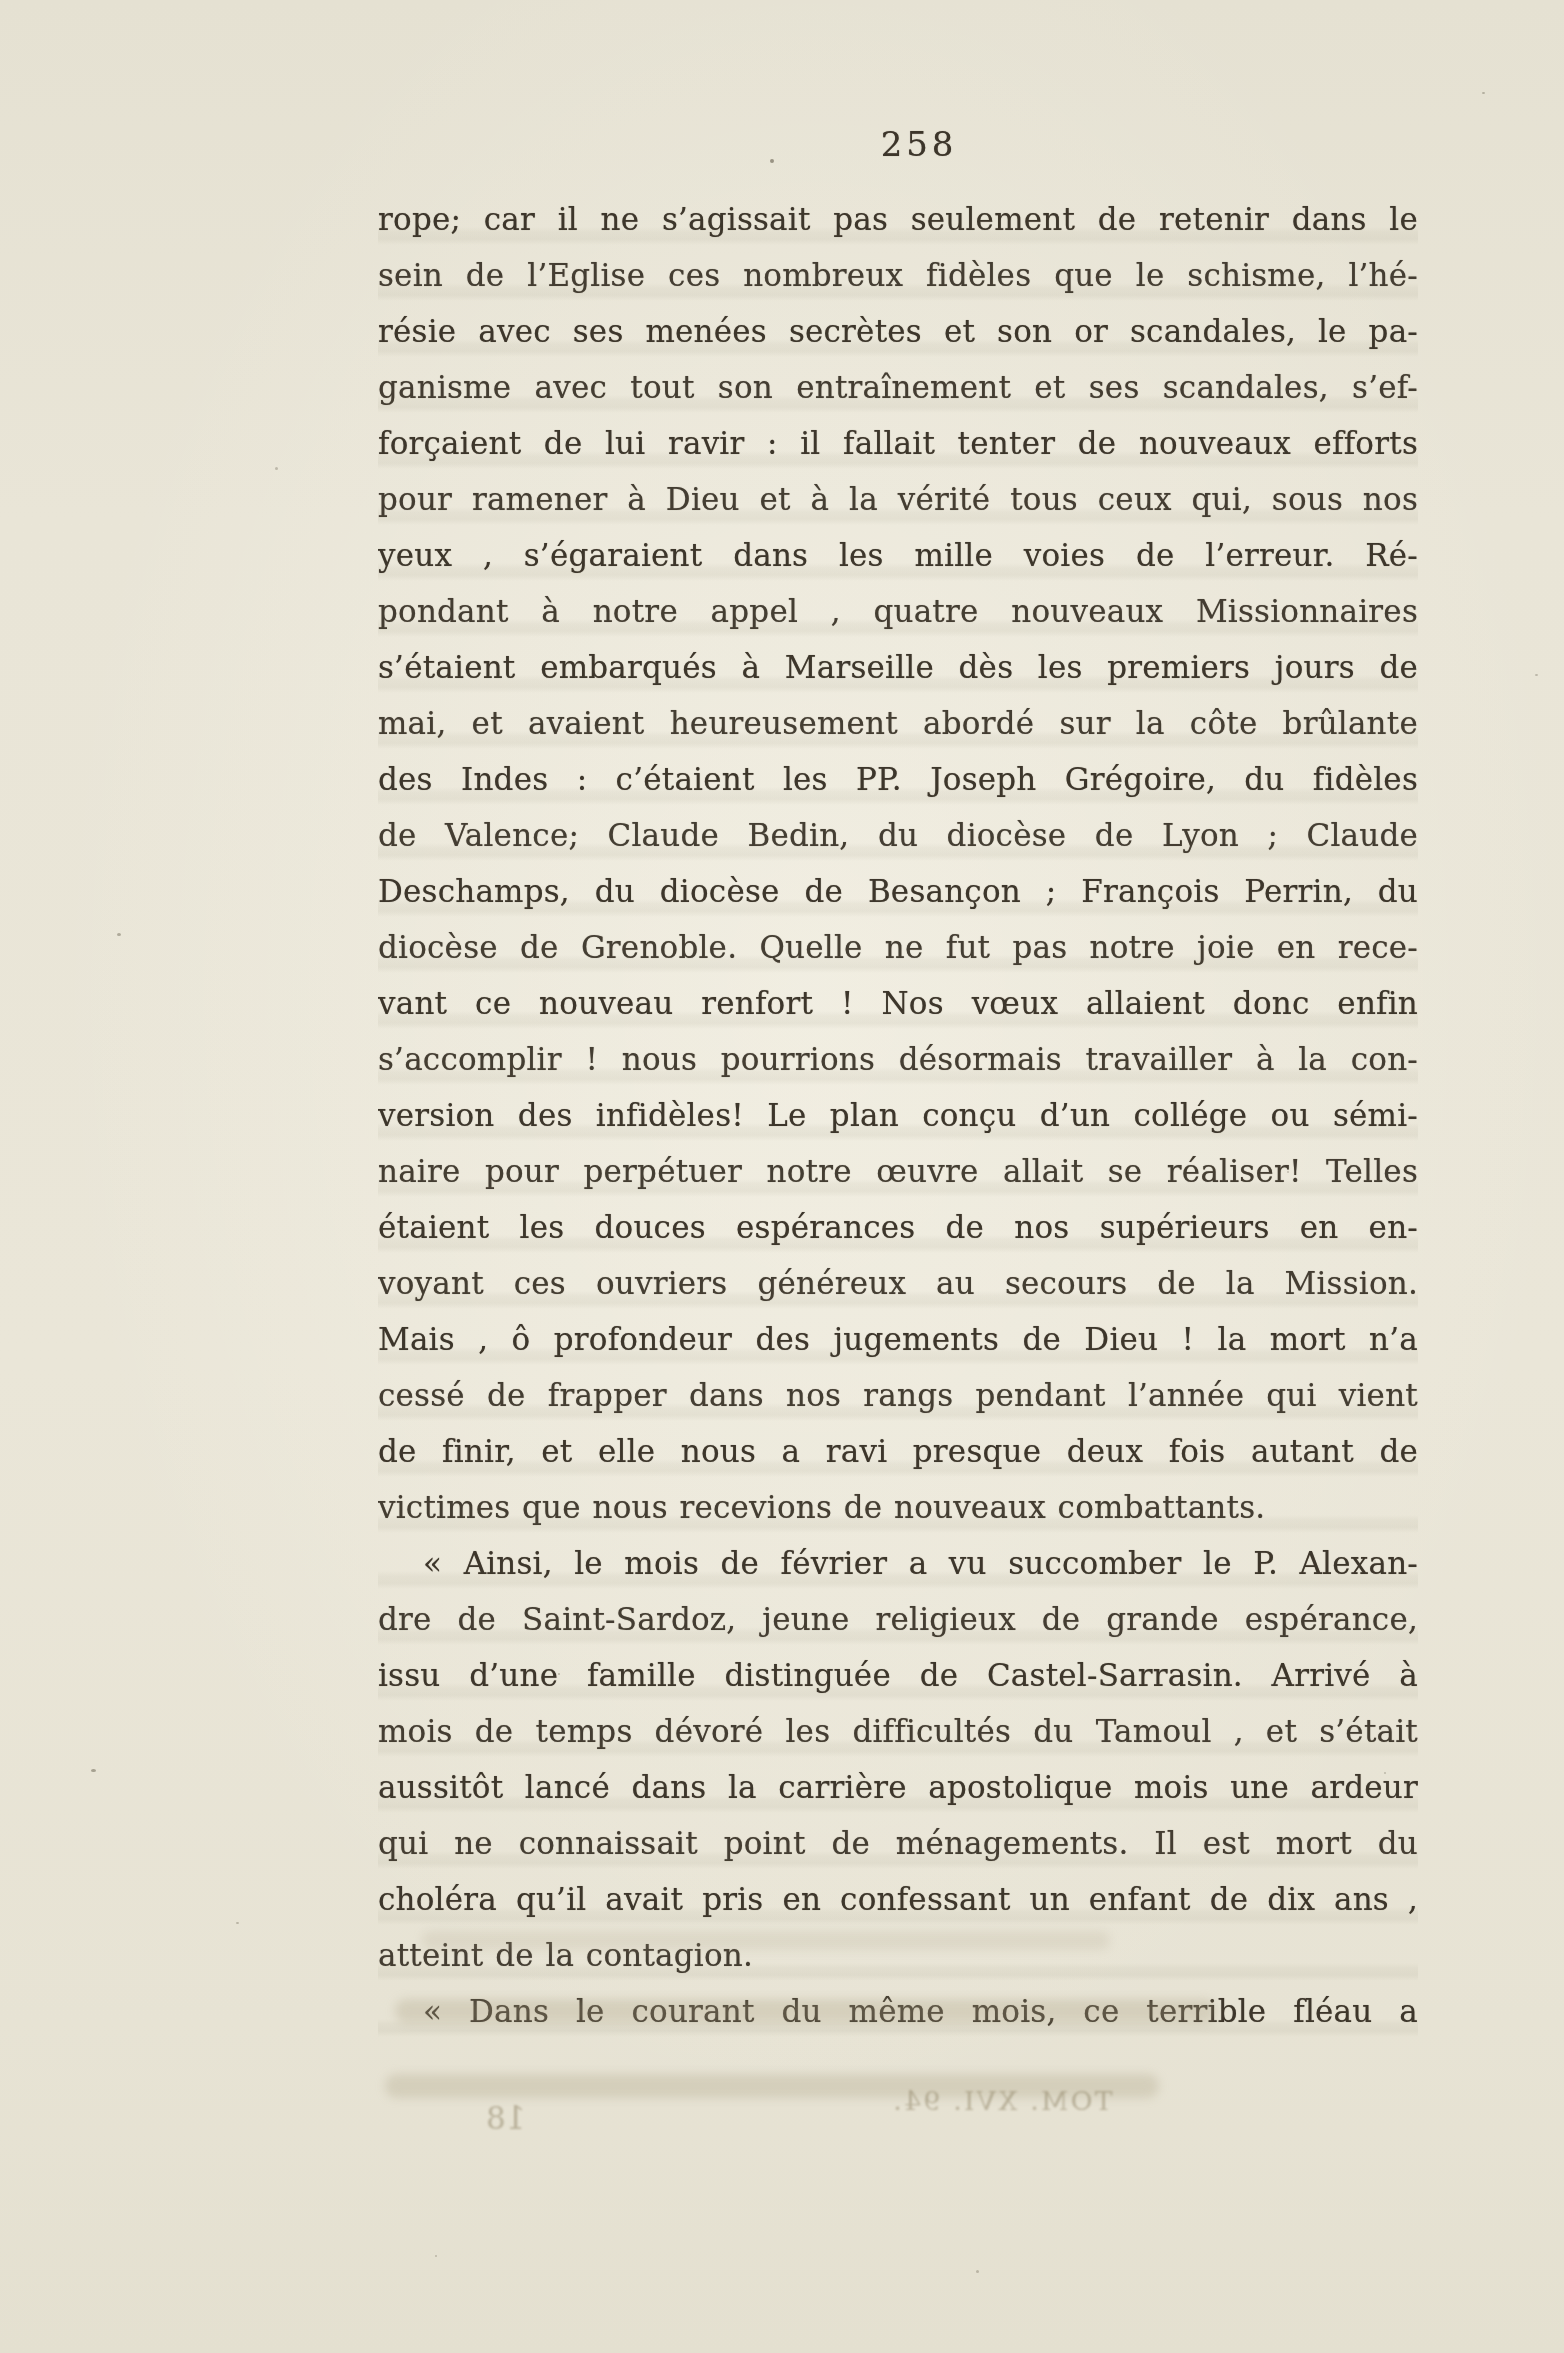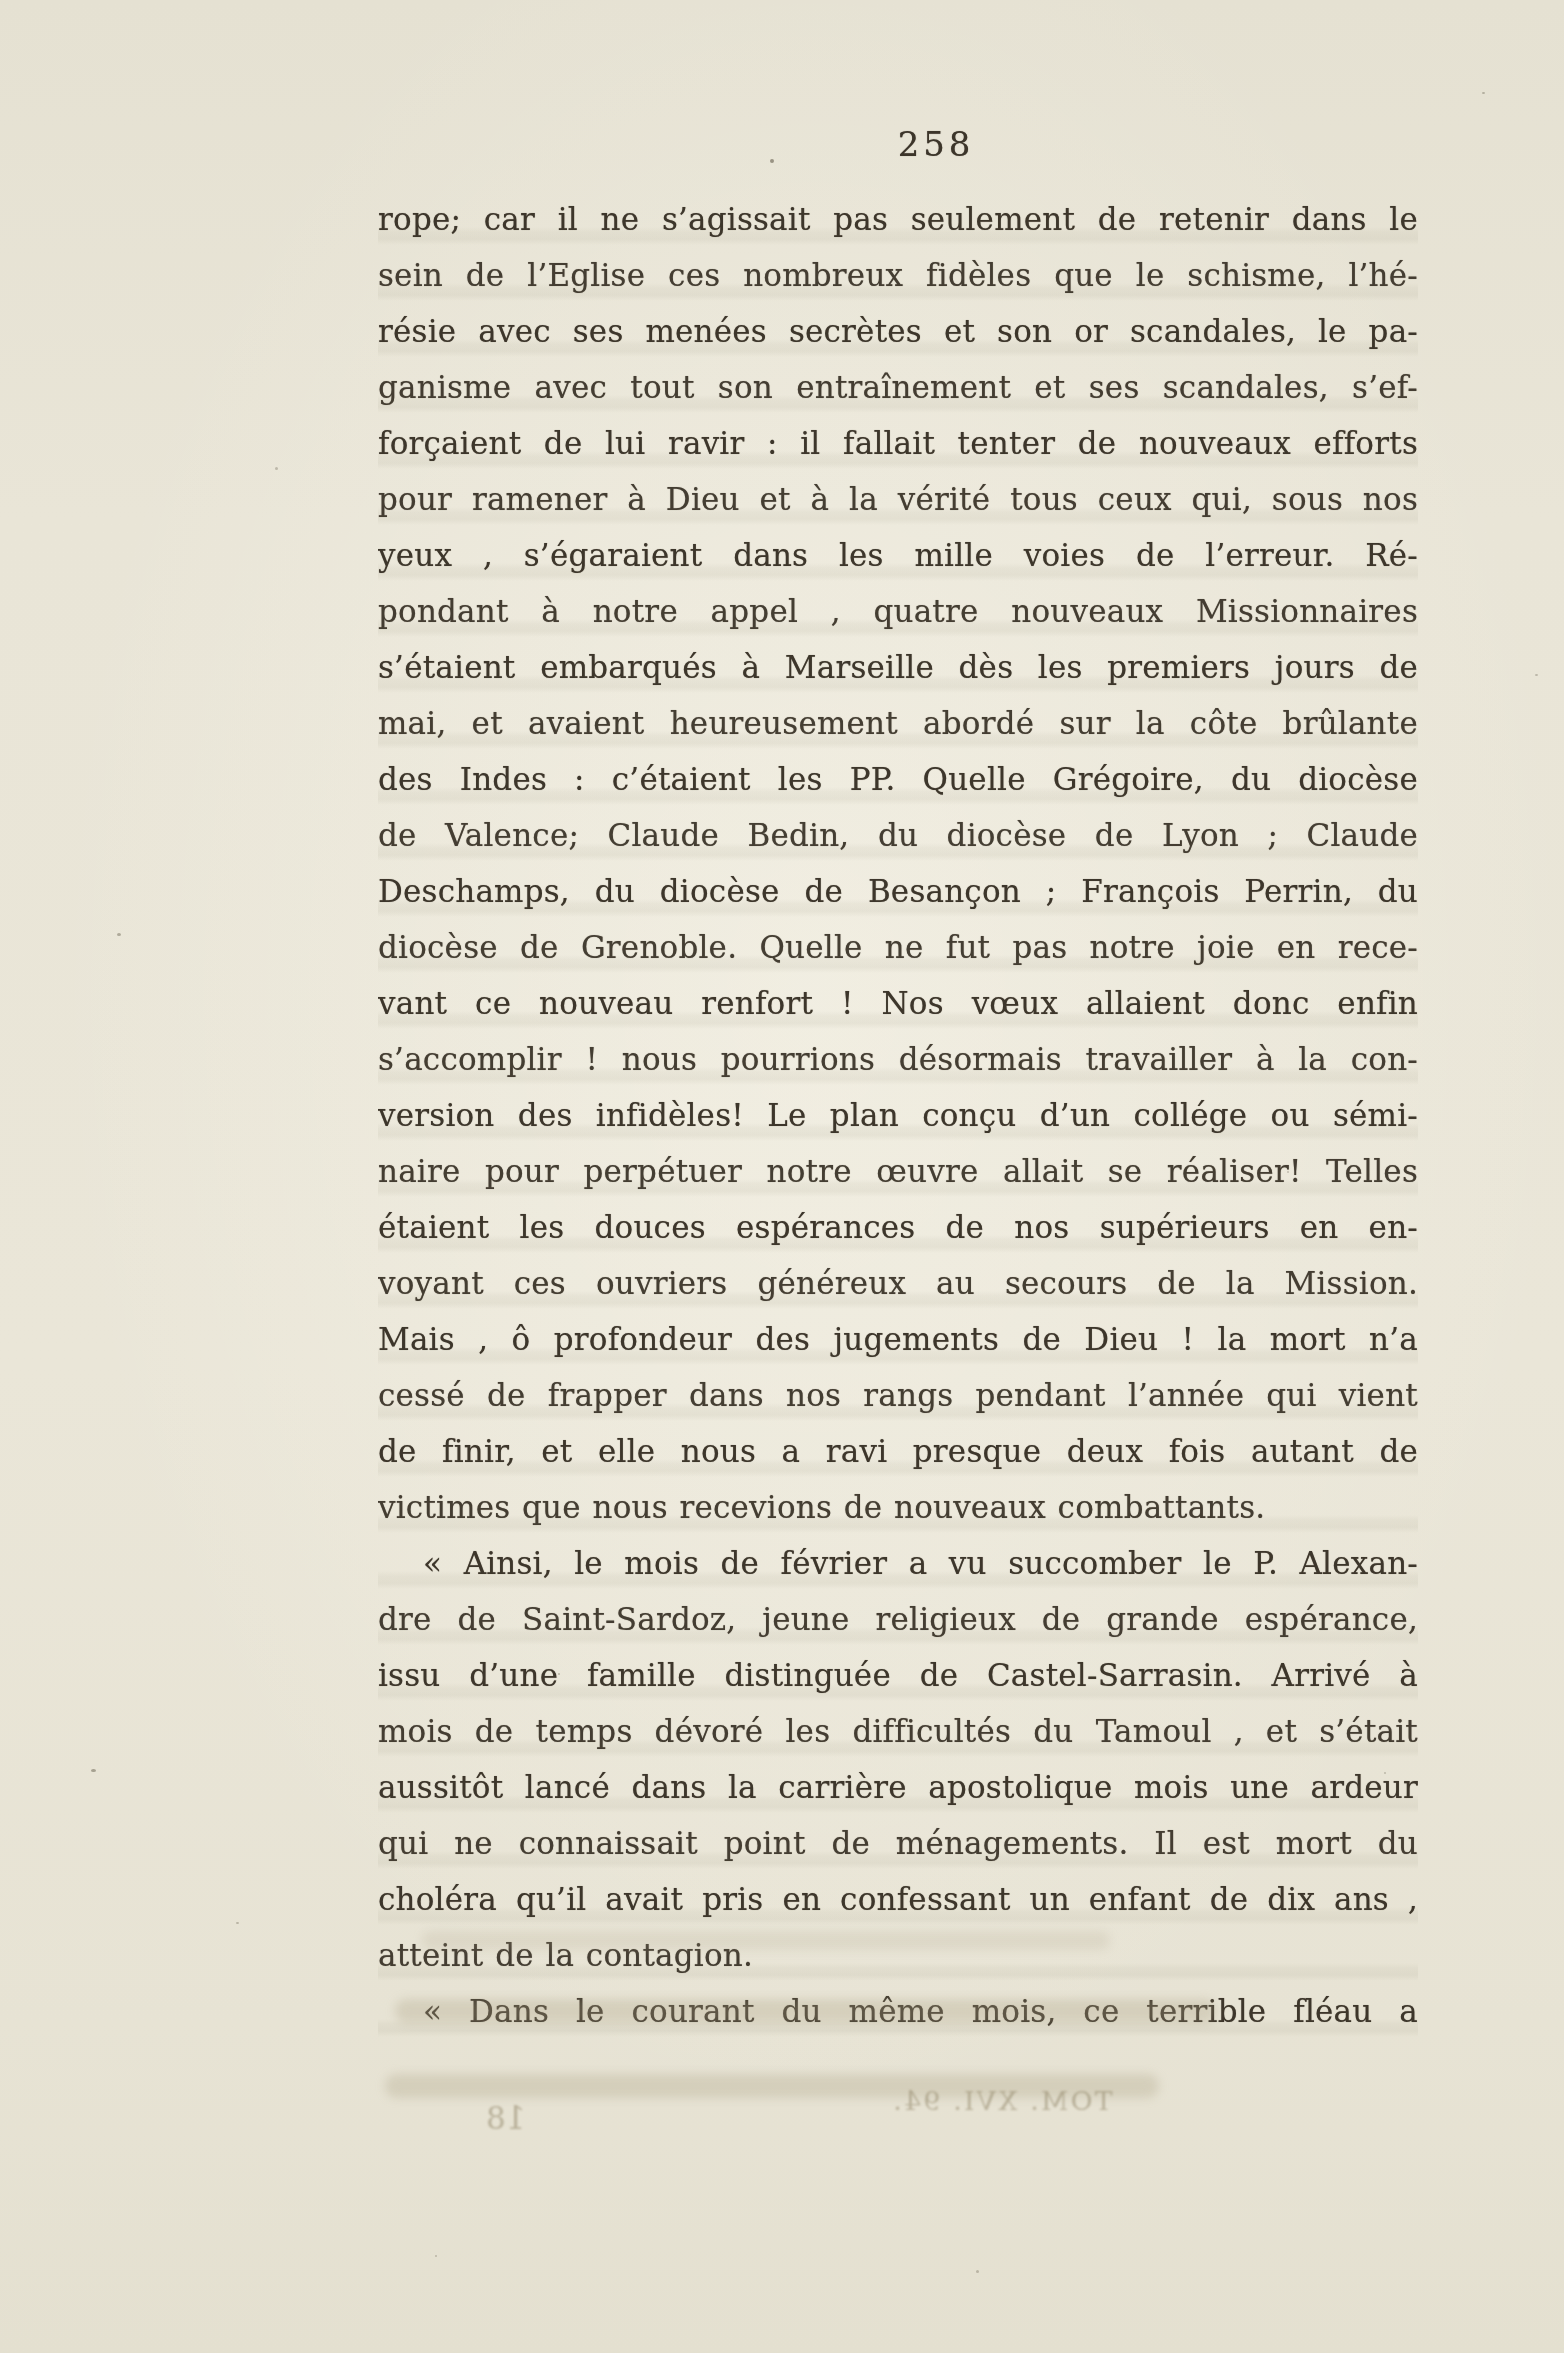--- a/index.html
+++ b/index.html
@@ -24,21 +24,21 @@
   }
   .paper::after {
     content: "";
     position: absolute;
     inset: 0;
     background: radial-gradient(ellipse 115% 110% at 50% 48%, rgba(0,0,0,0) 78%, rgba(95,88,66,0.10) 100%);
   }
 
   .page-number {
     position: absolute;
-    left: 372px;
+    left: 355px;
     top: 124px;
     width: 1040px;
     padding-left: 44px;
     text-align: center;
     font-size: 34px;
     letter-spacing: 3.9px;
     color: #3c352a;
     text-shadow: 0 0 0.8px rgba(55,45,35,0.6);
   }
 
@@ -142,21 +142,21 @@
   <div class="ln">rope; car il ne s’agissait pas seulement de retenir dans le</div>
   <div class="ln">sein de l’Eglise ces nombreux fidèles que le schisme, l’hé-</div>
   <div class="ln">résie avec ses menées secrètes et son or scandales, le pa-</div>
   <div class="ln">ganisme avec tout son entraînement et ses scandales, s’ef-</div>
   <div class="ln">forçaient de lui ravir : il fallait tenter de nouveaux efforts</div>
   <div class="ln">pour ramener à Dieu et à la vérité tous ceux qui, sous nos</div>
   <div class="ln">yeux , s’égaraient dans les mille voies de l’erreur. Ré-</div>
   <div class="ln">pondant à notre appel , quatre nouveaux Missionnaires</div>
   <div class="ln">s’étaient embarqués à Marseille dès les premiers jours de</div>
   <div class="ln">mai, et avaient heureusement abordé sur la côte brûlante</div>
-  <div class="ln">des Indes : c’étaient les PP. Quelle Grégoire, du diocèse</div>
+  <div class="ln">des Indes : c’étaient les PP. Joseph Grégoire, du fidèles</div>
   <div class="ln">de Valence; Claude Bedin, du diocèse de Lyon ; Claude</div>
   <div class="ln">Deschamps, du diocèse de Besançon ; François Perrin, du</div>
   <div class="ln">diocèse de Grenoble. Quelle ne fut pas notre joie en rece-</div>
   <div class="ln">vant ce nouveau renfort ! Nos vœux allaient donc enfin</div>
   <div class="ln">s’accomplir ! nous pourrions désormais travailler à la con-</div>
   <div class="ln">version des infidèles! Le plan conçu d’un collége ou sémi-</div>
   <div class="ln">naire pour perpétuer notre œuvre allait se réaliser! Telles</div>
   <div class="ln">étaient les douces espérances de nos supérieurs en en-</div>
   <div class="ln">voyant ces ouvriers généreux au secours de la Mission.</div>
   <div class="ln">Mais , ô profondeur des jugements de Dieu ! la mort n’a</div>

